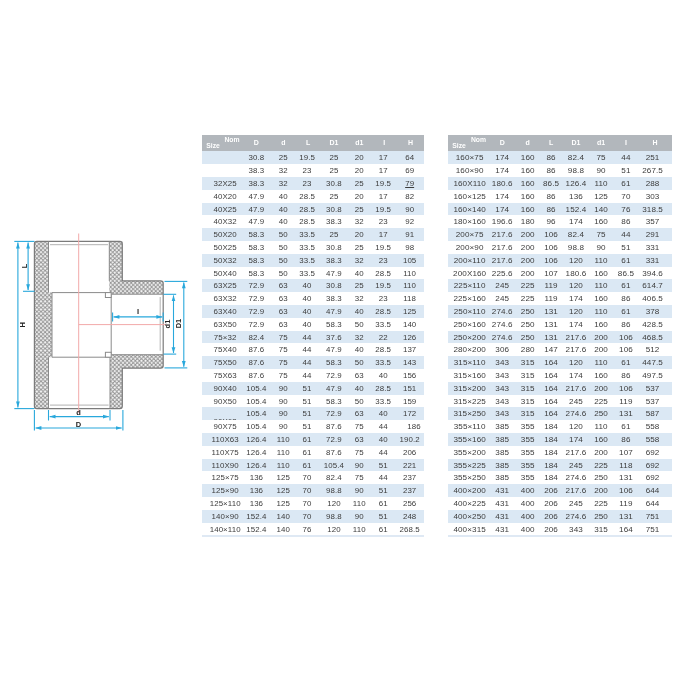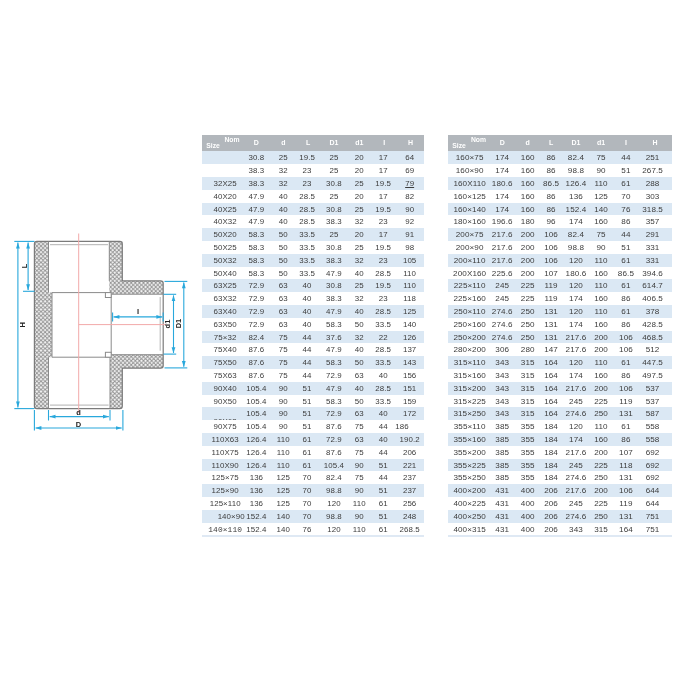--- a/index.html
+++ b/index.html
@@ -292,21 +292,21 @@
       <div class="c" style="left:193.7px;width:27.3px;">172</div>
     </div>
 <div class="r">
       <div class="c" style="left:3.3px;width:39.2px;">90X75</div>
       <div class="c" style="left:39.2px;width:29.8px;">105.4</div>
       <div class="c" style="left:69.0px;width:24.0px;">90</div>
       <div class="c" style="left:92.0px;width:25.5px;">51</div>
       <div class="c" style="left:118.5px;width:26.2px;">87.6</div>
       <div class="c" style="left:144.7px;width:24.5px;">75</div>
       <div class="c" style="left:168.2px;width:25.5px;">44</div>
-      <div class="c" style="left:186px;width:27.3px;">186</div>
+      <div class="c" style="left:198px;width:27.3px;">186</div>
     </div>
 <div class="r odd">
       <div class="c" style="left:3.3px;width:39.2px;">110X63</div>
       <div class="c" style="left:39.2px;width:29.8px;">126.4</div>
       <div class="c" style="left:69.0px;width:24.0px;">110</div>
       <div class="c" style="left:92.0px;width:25.5px;">61</div>
       <div class="c" style="left:118.5px;width:26.2px;">72.9</div>
       <div class="c" style="left:144.7px;width:24.5px;">63</div>
       <div class="c" style="left:168.2px;width:25.5px;">40</div>
       <div class="c" style="left:193.7px;width:27.3px;">190.2</div>
@@ -355,31 +355,31 @@
       <div class="c" style="left:3.3px;width:39.2px;">125×110</div>
       <div class="c" style="left:39.2px;width:29.8px;">136</div>
       <div class="c" style="left:69.0px;width:24.0px;">125</div>
       <div class="c" style="left:92.0px;width:25.5px;">70</div>
       <div class="c" style="left:118.5px;width:26.2px;">120</div>
       <div class="c" style="left:144.7px;width:24.5px;">110</div>
       <div class="c" style="left:168.2px;width:25.5px;">61</div>
       <div class="c" style="left:193.7px;width:27.3px;">256</div>
     </div>
 <div class="r odd">
-      <div class="c" style="left:3.3px;width:39.2px;text-align:right;">140×90</div>
+      <div class="c" style="left:3.3px;width:39.2px;">140×90</div>
       <div class="c" style="left:39.2px;width:29.8px;">152.4</div>
       <div class="c" style="left:69.0px;width:24.0px;">140</div>
       <div class="c" style="left:92.0px;width:25.5px;">70</div>
       <div class="c" style="left:118.5px;width:26.2px;">98.8</div>
       <div class="c" style="left:144.7px;width:24.5px;">90</div>
       <div class="c" style="left:168.2px;width:25.5px;">51</div>
       <div class="c" style="left:193.7px;width:27.3px;">248</div>
     </div>
 <div class="r">
-      <div class="c" style="left:3.3px;width:39.2px;font-family:Liberation Mono, monospace;">140×110</div>
+      <div class="c" style="left:3.3px;width:39.2px;">140×110</div>
       <div class="c" style="left:39.2px;width:29.8px;">152.4</div>
       <div class="c" style="left:69.0px;width:24.0px;">140</div>
       <div class="c" style="left:92.0px;width:25.5px;">76</div>
       <div class="c" style="left:118.5px;width:26.2px;">120</div>
       <div class="c" style="left:144.7px;width:24.5px;">110</div>
       <div class="c" style="left:168.2px;width:25.5px;">61</div>
       <div class="c" style="left:193.7px;width:27.3px;">268.5</div>
     </div>
 <div class="bb" style="bottom:-1.5px;"></div>
 </div>

